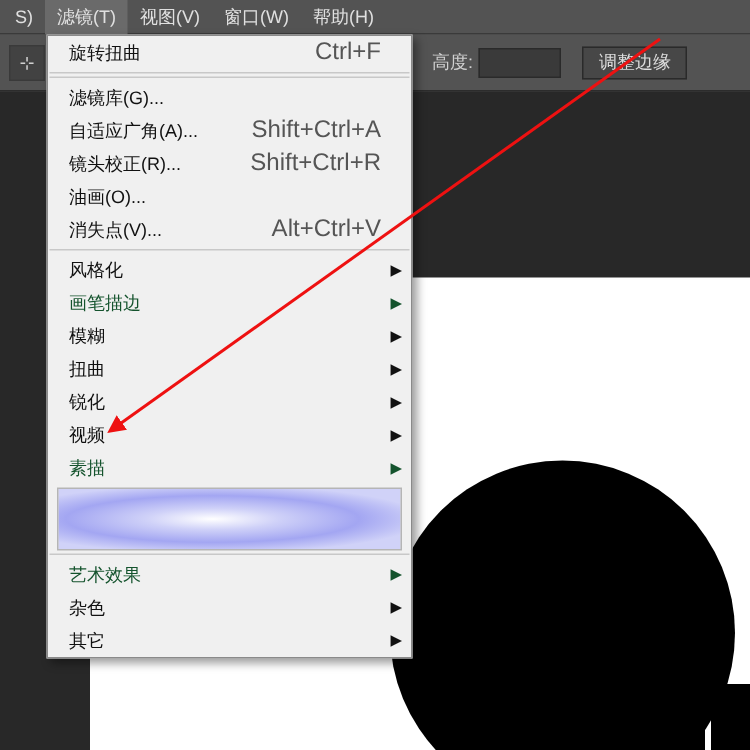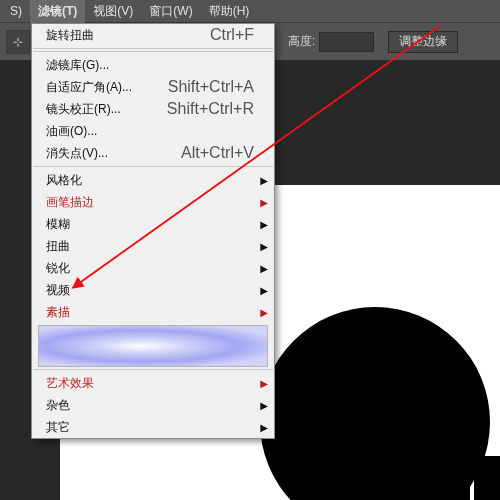--- a/index.html
+++ b/index.html
@@ -1,31 +1,31 @@
 <!DOCTYPE html>
 <html><head>
 <meta charset="utf-8">
 <style>
   * { margin: 0; padding: 0; box-sizing: border-box; font-family: "Microsoft YaHei", Arial, sans-serif; }
   html, body { width: 500px; height: 500px; overflow: hidden; background: #000; }
   .app { position: relative; width: 500px; height: 500px; background: #535353; }
   .menubar { position: absolute; top: 0; left: 0; right: 0; height: 23px; background: #535353; color: #e0e0e0; font-size: 12px; display: flex; align-items: center; padding-left: 2px; border-bottom: 1px solid #3a3a3a; }
   .menubar-item { padding: 3px 8px; cursor: default; }
-  .menubar-item.active { background: #6a6a6a; font-weight: bold; }
+  .menubar-item.active { background: #6a6a6a; }
   .options-bar { position: absolute; top: 23px; left: 0; right: 0; height: 38px; background: #535353; display: flex; align-items: center; padding-left: 6px; color: #d0d0d0; font-size: 12px; border-bottom: 1px solid #2c2c2c; }
   .tool-icon { width: 24px; height: 24px; border: 1px solid #3a3a3a; background: #424242; margin-right: 10px; display:flex; align-items:center; justify-content:center;}
   .opt-label { margin-left: 8px; }
   .opt-field { width: 55px; height: 20px; background: #3a3a3a; border: 1px solid #2a2a2a; margin-left: 4px; }
   .opt-btn { height: 22px; padding: 2px 10px; background: #474747; border: 1px solid #2a2a2a; color: #ddd; font-size: 12px; margin-left: 14px; display:flex; align-items:center;}
   .canvas-area { position: absolute; top: 61px; left: 0; right: 0; bottom: 0; background: #282828; }
   .paper { position: absolute; top: 185px; left: 60px; width: 450px; height: 320px; background: #fff; }
   .circle { position: absolute; top: 122px; left: 200px; width: 230px; height: 230px; border-radius: 50%; background: #000; }
   .dropdown { position: absolute; top: 23px; left: 31px; width: 244px; background: #f0f0f0; border: 1px solid #8a8a8a; box-shadow: 3px 3px 6px rgba(0,0,0,0.4); color: #111; font-size: 12px; }
   .dd-item { display: flex; align-items: center; justify-content: space-between; height: 22px; padding: 0 20px 0 14px; cursor: default; position: relative; }
-  .dd-item.disabled { color: #b91c1c; }
+  .dd-item.disabled { color: #14532d; }
   .dd-item .hotkey { color: #555; font-size: 16px; }
   .dd-item .arrow { position: absolute; right: 6px; font-size: 10px; }
   .dd-sep { height: 1px; background: #c8c8c8; margin: 2px 1px; }
   .preview-row { height: 42px; margin: 2px 6px; background: radial-gradient(ellipse at 45% 50%, #fff 0%, #cfd1f8 25%, #a3a6f2 55%, #d0d2f8 80%); border: 1px solid #b5b5b5; }
   .annotation { position: absolute; pointer-events: none; }
   .blocks { position:absolute; right: -24px; bottom:-10px;}
   .block-row { display:flex; }
   .block { background:#000; margin:2px; }
   .b1 { width:48px; height:14px; }
   .b2 { width:48px; height:24px; }

